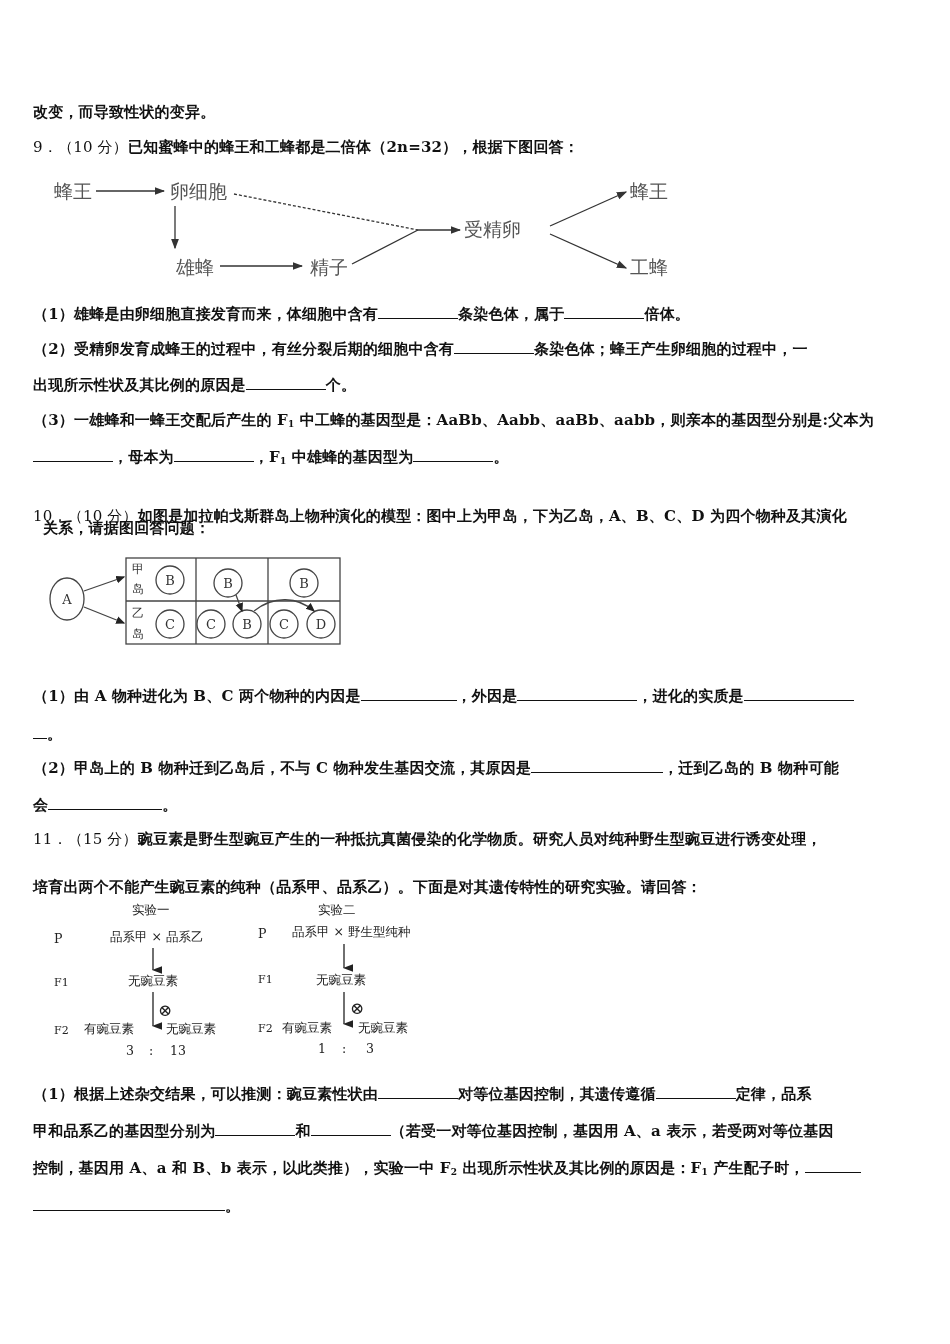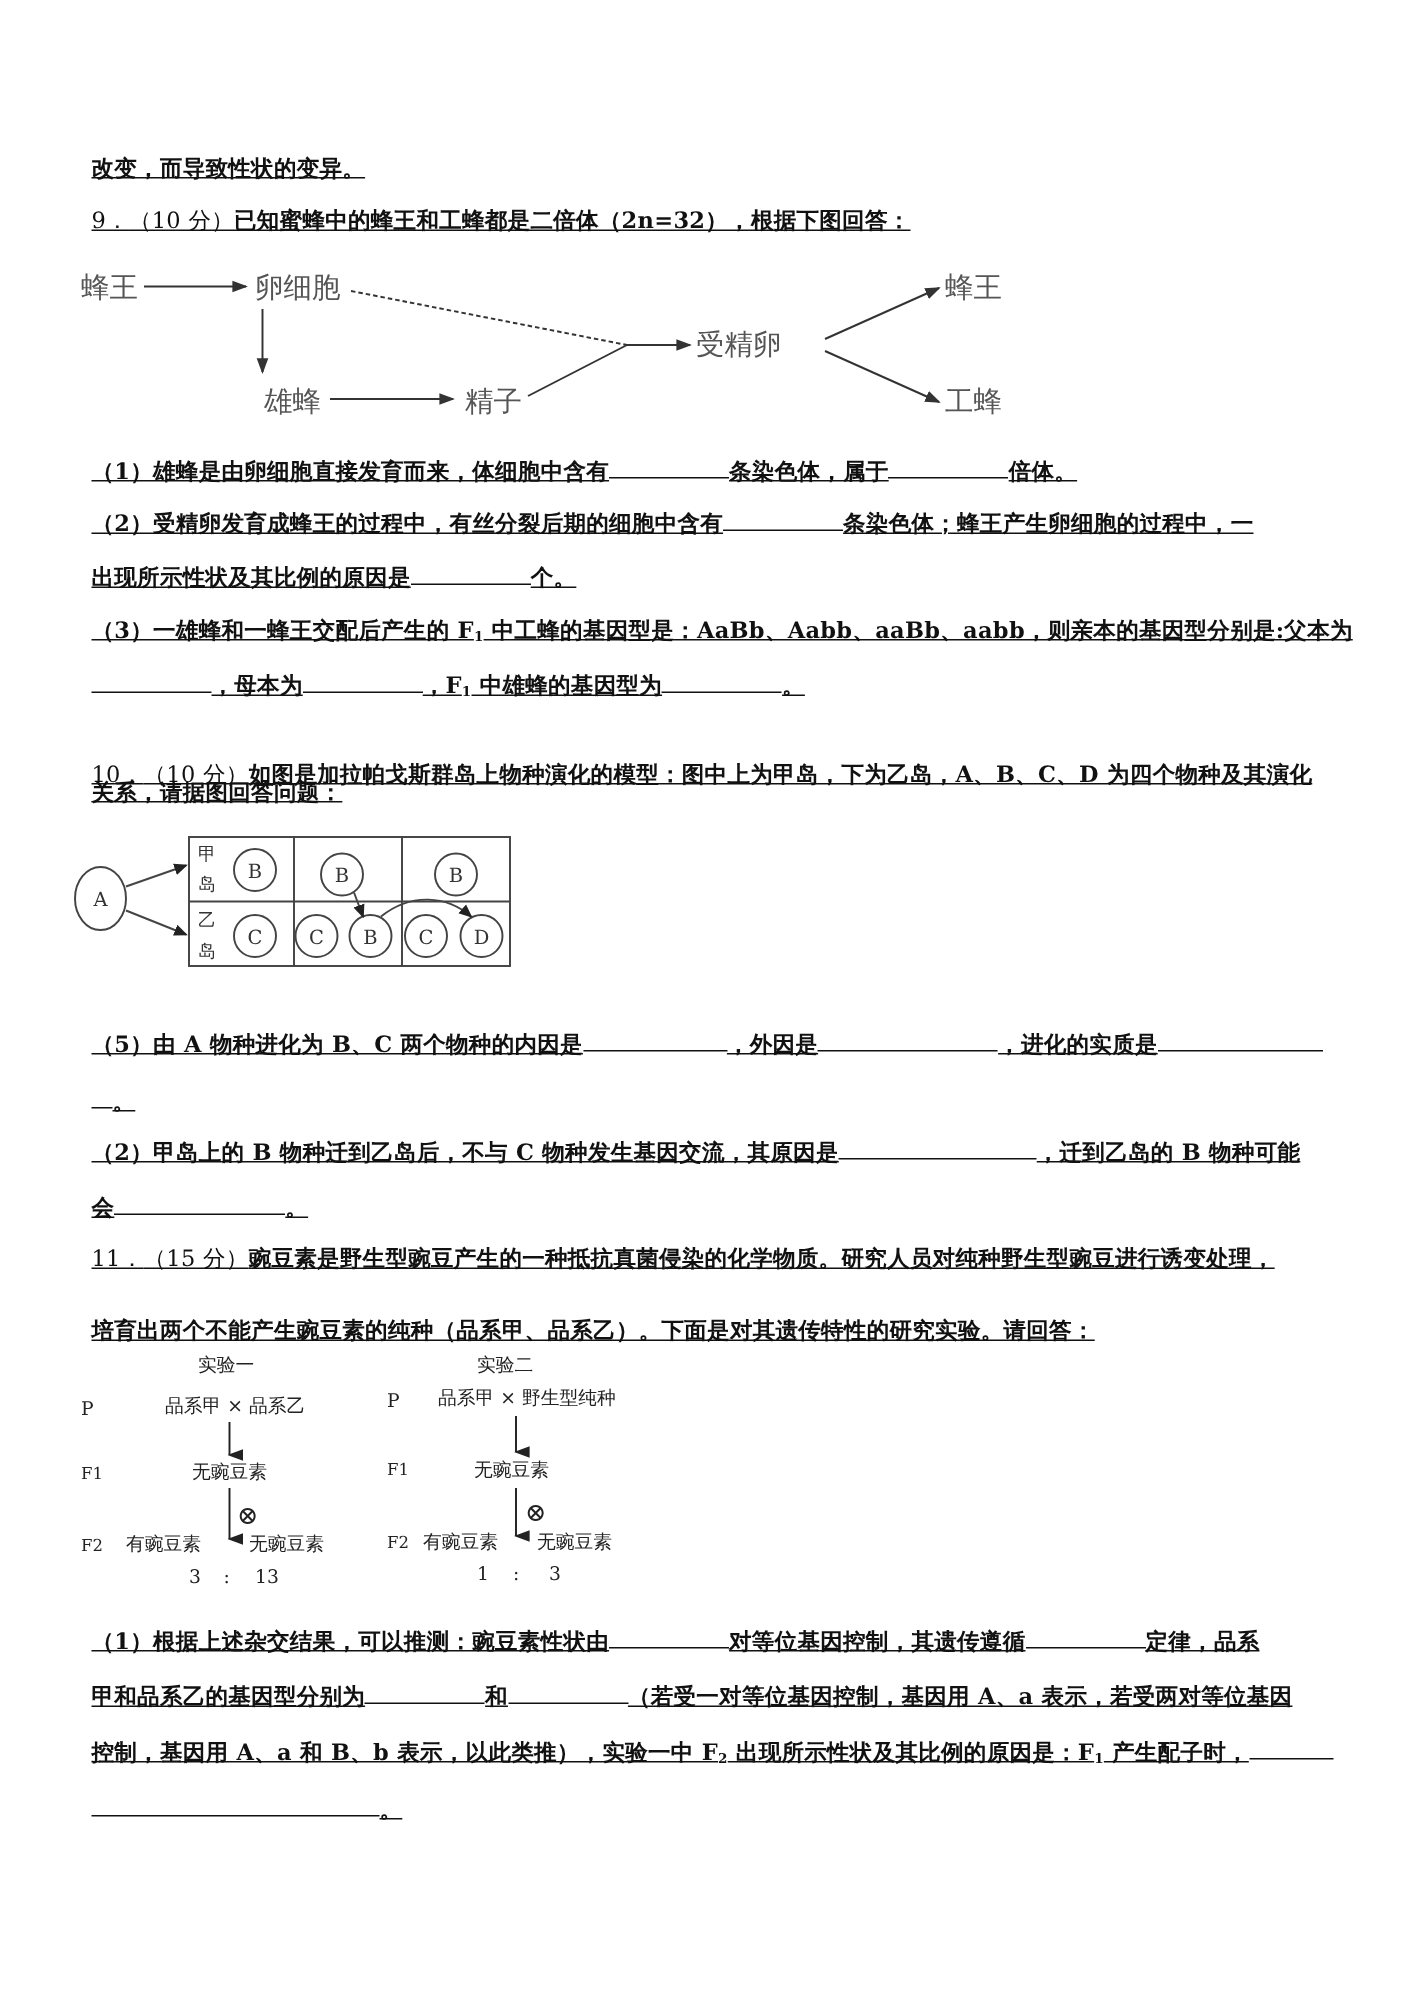--- a/index.html
+++ b/index.html
@@ -1,18 +1,18 @@
 <!DOCTYPE html>
 <html><head>
 <meta charset="utf-8">
 <style>
   html, body { margin:0; padding:0; background:#ffffff; }
   body { width:950px; height:1344px; position:relative; overflow:hidden;
          font-family:"DejaVu Serif", "Liberation Serif", serif; color:#111; }
-  .line { position:absolute; left:61px; font-size:15px; font-weight:bold; white-space:nowrap; line-height:20px; letter-spacing:0.2px;text-decoration:underline; }
+  .line { position:absolute; left:33px; font-size:15px; font-weight:bold; white-space:nowrap; line-height:20px; letter-spacing:0.2px; }
   .line .num { font-weight:normal; }
   .blank { display:inline-block; border-bottom:1.3px solid #111; height:14px; vertical-align:baseline; }
   sub { font-size:9px; vertical-align:-2px; }
   .fig { position:absolute; }
   .fig text { font-family:"DejaVu Serif", "Liberation Serif", serif; }
 </style>
 </head>
 <body>
 
 <div class="line" style="top:102px;">
@@ -62,21 +62,21 @@
 <div class="line" style="top:410px;">
   <span>（3）一雄蜂和一蜂王交配后产生的 F</span><sub>1</sub><span> 中工蜂的基因型是：AaBb、Aabb、aaBb、aabb，则亲本的基因型分别是:父本为</span>
 </div>
 <div class="line" style="top:447px;">
   <span class="blank" style="width:80px"></span><span>，母本为</span><span class="blank" style="width:80px"></span><span>，F</span><sub>1</sub><span> 中雄蜂的基因型为</span><span class="blank" style="width:80px"></span><span>。</span>
 </div>
 
 <div class="line" style="top:482px;margin-top:24px;">
   <span class="num">10．</span><span class="num">（10 分）</span><span>如图是加拉帕戈斯群岛上物种演化的模型：图中上为甲岛，下为乙岛，A、B、C、D 为四个物种及其演化</span>
 </div>
-<div class="line" style="top:518px;">
+<div class="line" style="top:518px;margin-left:10px;">
   <span>关系，请据图回答问题：</span>
 </div>
 
 <svg class="fig" style="left:46px; top:553px;" width="300" height="100" viewBox="0 0 300 100">
   <defs>
     <marker id="ah2" markerWidth="7" markerHeight="7" refX="6" refY="3.5" orient="auto">
         <path d="M0,0.5 L7,3.5 L0,6.5 Z" fill="#222"></path>
       </marker>
   </defs>
   <g stroke="#444" stroke-width="1.3" fill="none">
@@ -109,21 +109,21 @@
     <text x="258" y="35">B</text>
     <text x="124" y="76">C</text>
     <text x="165" y="76">C</text>
     <text x="201" y="76">B</text>
     <text x="238" y="76">C</text>
     <text x="275" y="76">D</text>
   </g>
 </svg>
 
 <div class="line" style="top:686px;">
-  <span>（5）由 A 物种进化为 B、C 两个物种的内因是</span><span class="blank" style="width:96px"></span><span>，外因是</span><span class="blank" style="width:120px"></span><span>，进化的实质是</span><span class="blank" style="width:110px"></span>
+  <span>（1）由 A 物种进化为 B、C 两个物种的内因是</span><span class="blank" style="width:96px"></span><span>，外因是</span><span class="blank" style="width:120px"></span><span>，进化的实质是</span><span class="blank" style="width:110px"></span>
 </div>
 <div class="line" style="top:724px;">
   <span class="blank" style="width:14px"></span><span>。</span>
 </div>
 <div class="line" style="top:758px;">
   <span>（2）甲岛上的 B 物种迁到乙岛后，不与 C 物种发生基因交流，其原因是</span><span class="blank" style="width:132px"></span><span>，迁到乙岛的 B 物种可能</span>
 </div>
 <div class="line" style="top:795px;">
   <span>会</span><span class="blank" style="width:114px"></span><span>。</span>
 </div>

